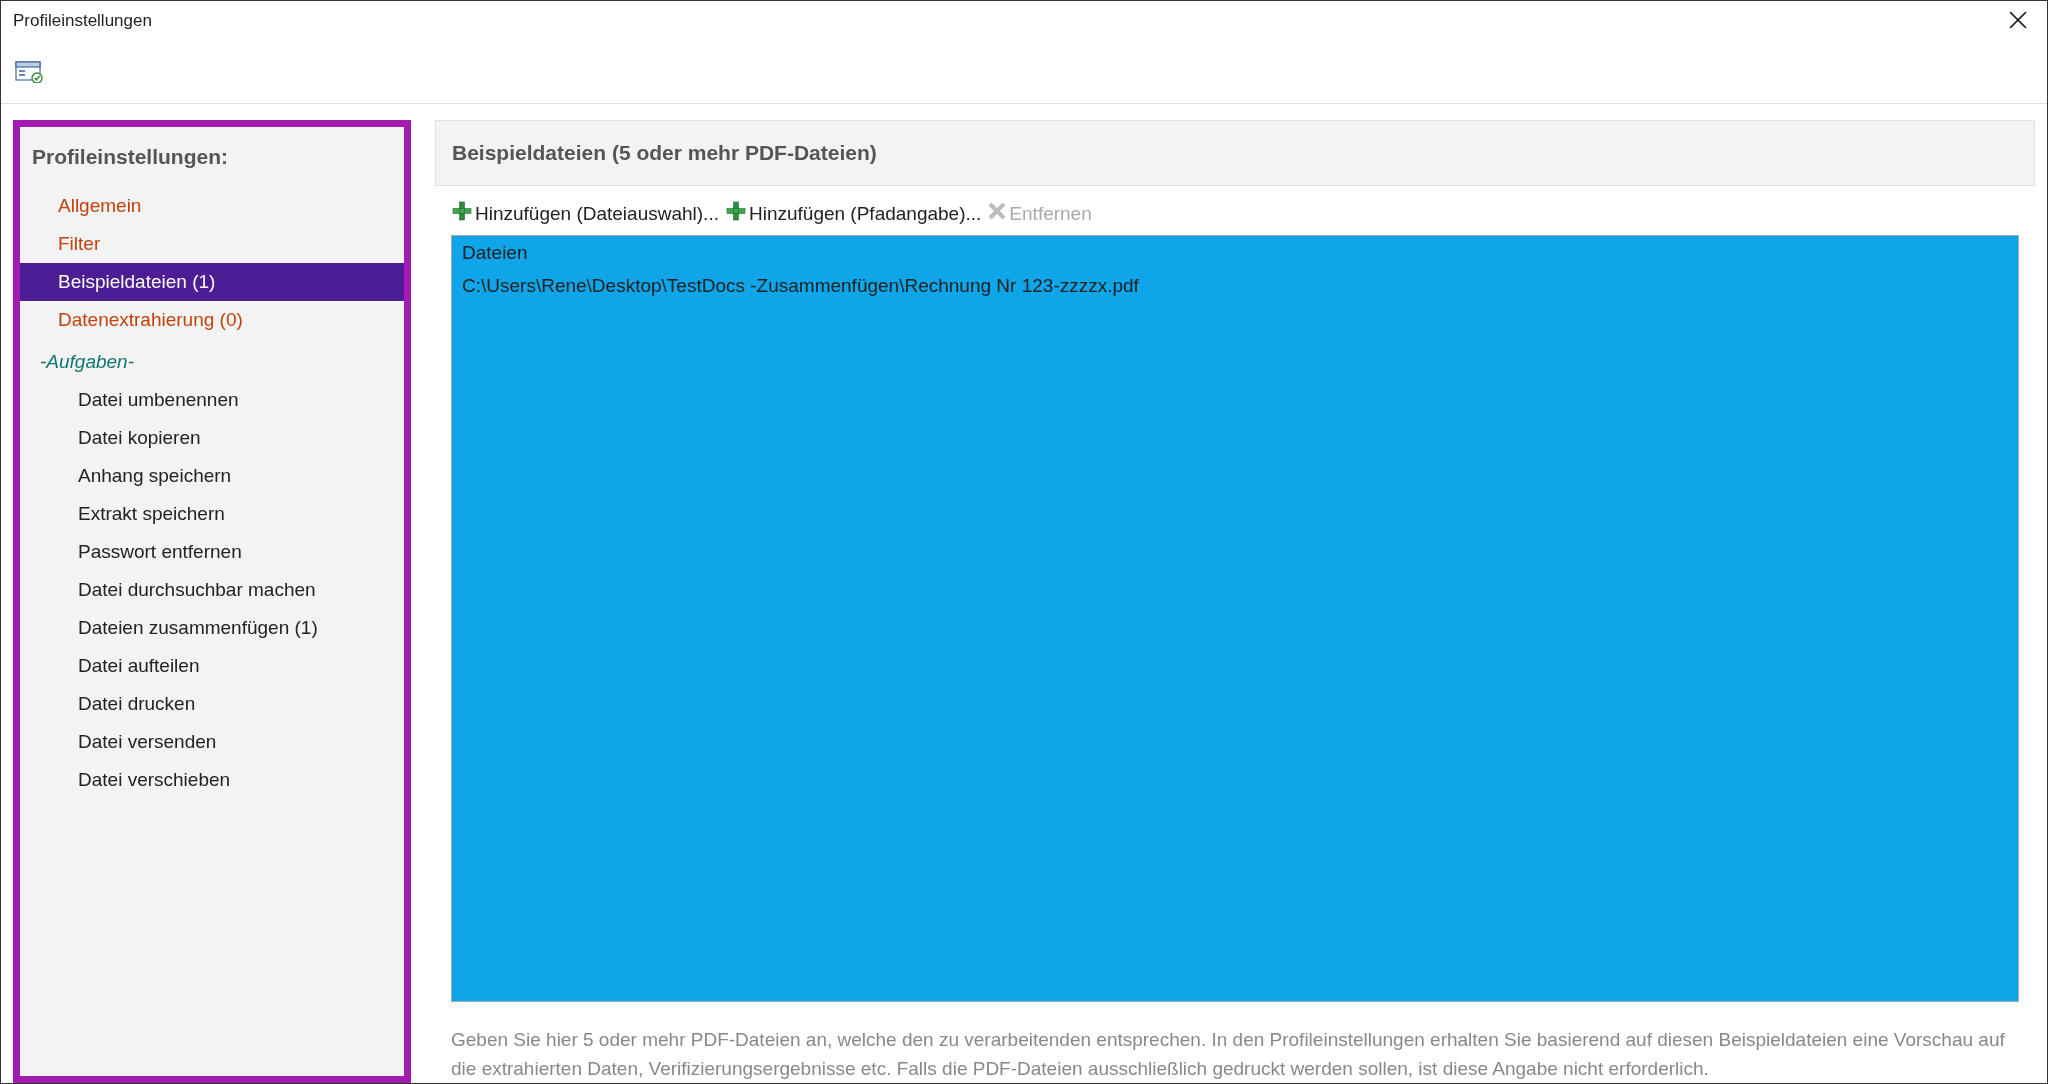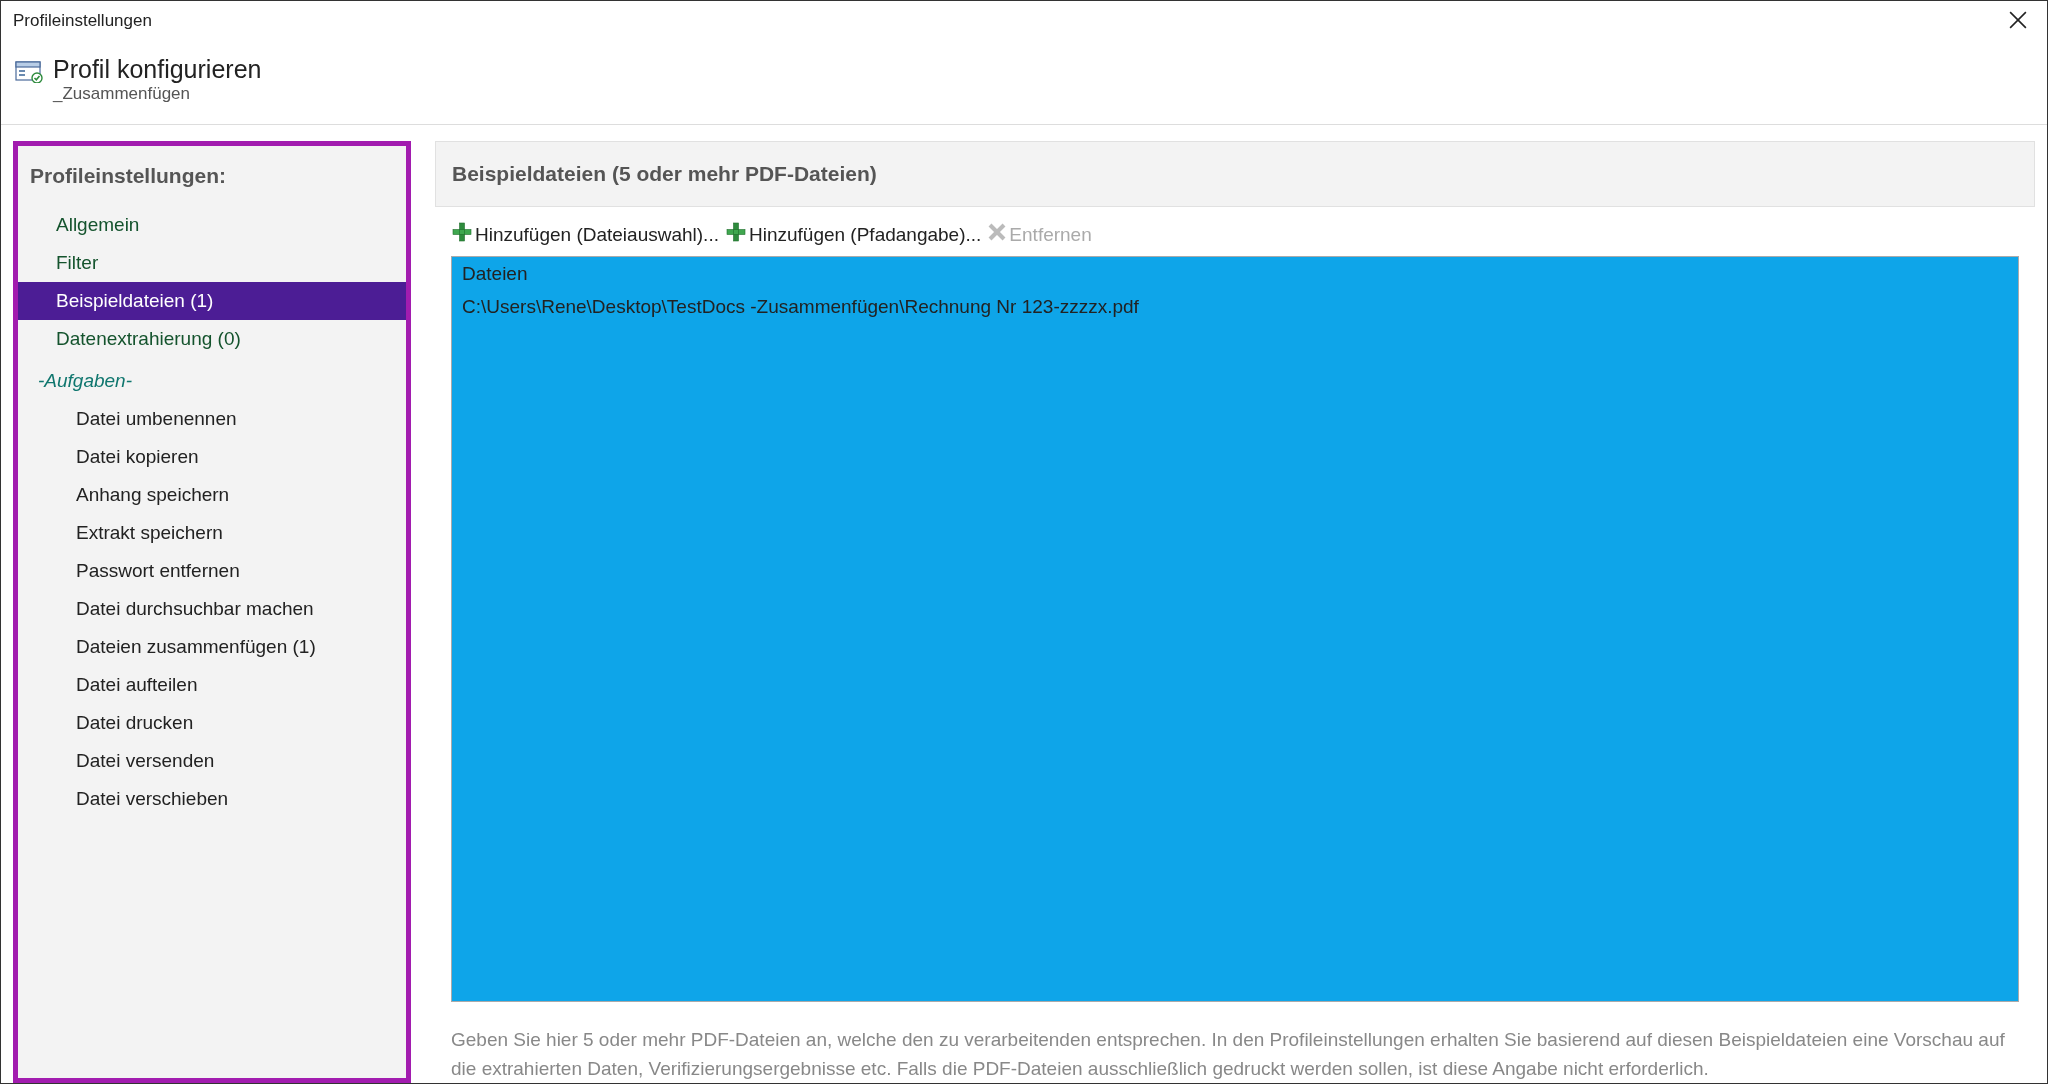--- a/index.html
+++ b/index.html
@@ -74,36 +74,36 @@
       display: flex;
       flex: 1;
       overflow: hidden;
       padding: 16px 12px 0 12px;
       gap: 24px;
     }
     
     .sidebar {
       width: 398px;
       background: #f3f3f3;
-      border: 5px solid #a21caf;
+      border: 7px solid #a21caf;
       padding: 14px 0 12px 0;
       overflow-y: auto;
     }
     
     .sidebar-section-title {
       font-size: 21px;
       font-weight: 600;
       color: #555;
       padding: 4px 12px 18px 12px;
     }
     
     .sidebar-item {
       padding: 8px 12px 8px 38px;
       font-size: 19px;
-      color: #14532d;
+      color: #c2410c;
       cursor: pointer;
     }
     
     .sidebar-item.selected {
       background: #4c1d95;
       color: #fff;
     }
     
     .sidebar-group-label {
       padding: 12px 12px 8px 20px;
@@ -213,24 +213,20 @@
     <span class="header-icon">
       <svg viewBox="0 0 28 24" width="28" height="24">
         <rect x="1" y="3" width="24" height="18" fill="#fff" stroke="#4a6a9a" stroke-width="1.2"></rect>
         <rect x="1" y="3" width="24" height="5" fill="#b8cde6" stroke="#4a6a9a" stroke-width="1.2"></rect>
         <rect x="4" y="11" width="6" height="2" fill="#6a8ab0"></rect>
         <rect x="4" y="15" width="6" height="2" fill="#6a8ab0"></rect>
         <circle cx="22" cy="19" r="5" fill="#fff" stroke="#2e8b3d" stroke-width="1.4"></circle>
         <path d="M19.5 19 L21.3 20.8 L24.5 17" stroke="#2e8b3d" stroke-width="1.6" fill="none"></path>
       </svg>
     </span>
-    <div class="header-text">
-      <span class="header-title">Profil konfigurieren</span>
-      <span class="header-subtitle">_Zusammenfügen</span>
-    </div>
   </div>
 
   <div class="body">
 
     <div class="sidebar">
       <div class="sidebar-section-title">Profileinstellungen:</div>
 
       <div class="sidebar-item">Allgemein</div>
       <div class="sidebar-item">Filter</div>
       <div class="sidebar-item selected">Beispieldateien (1)</div>

